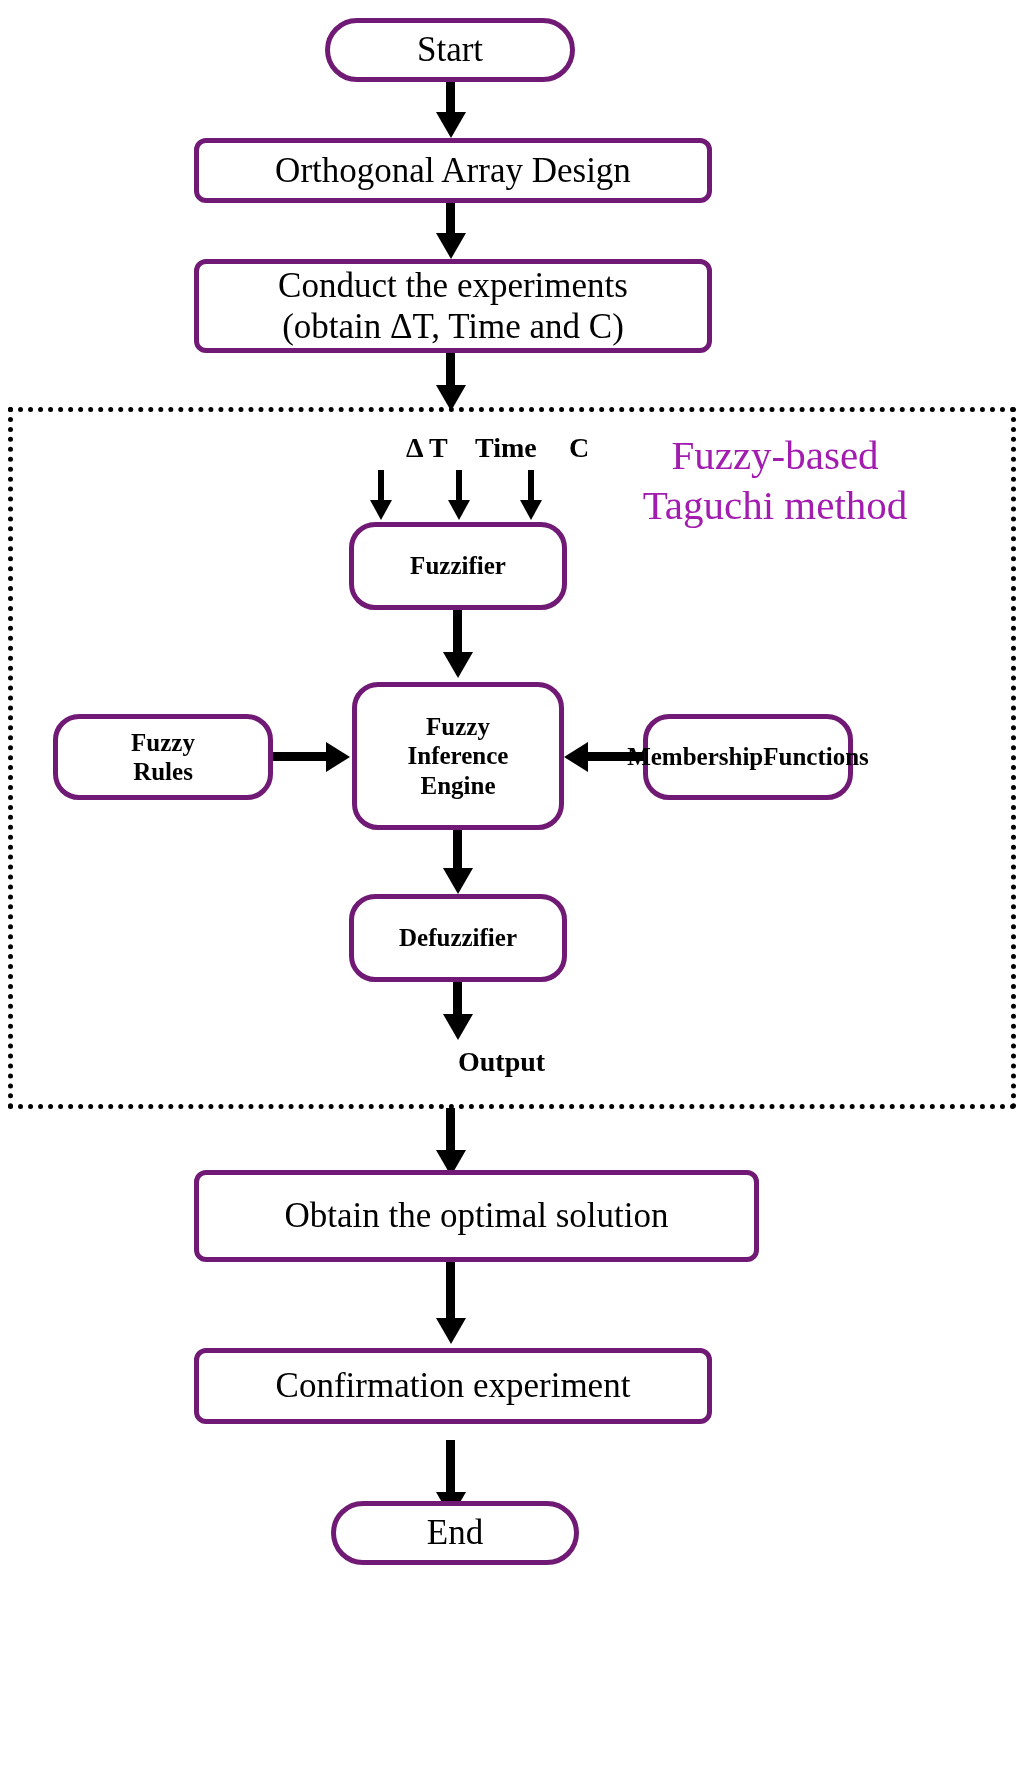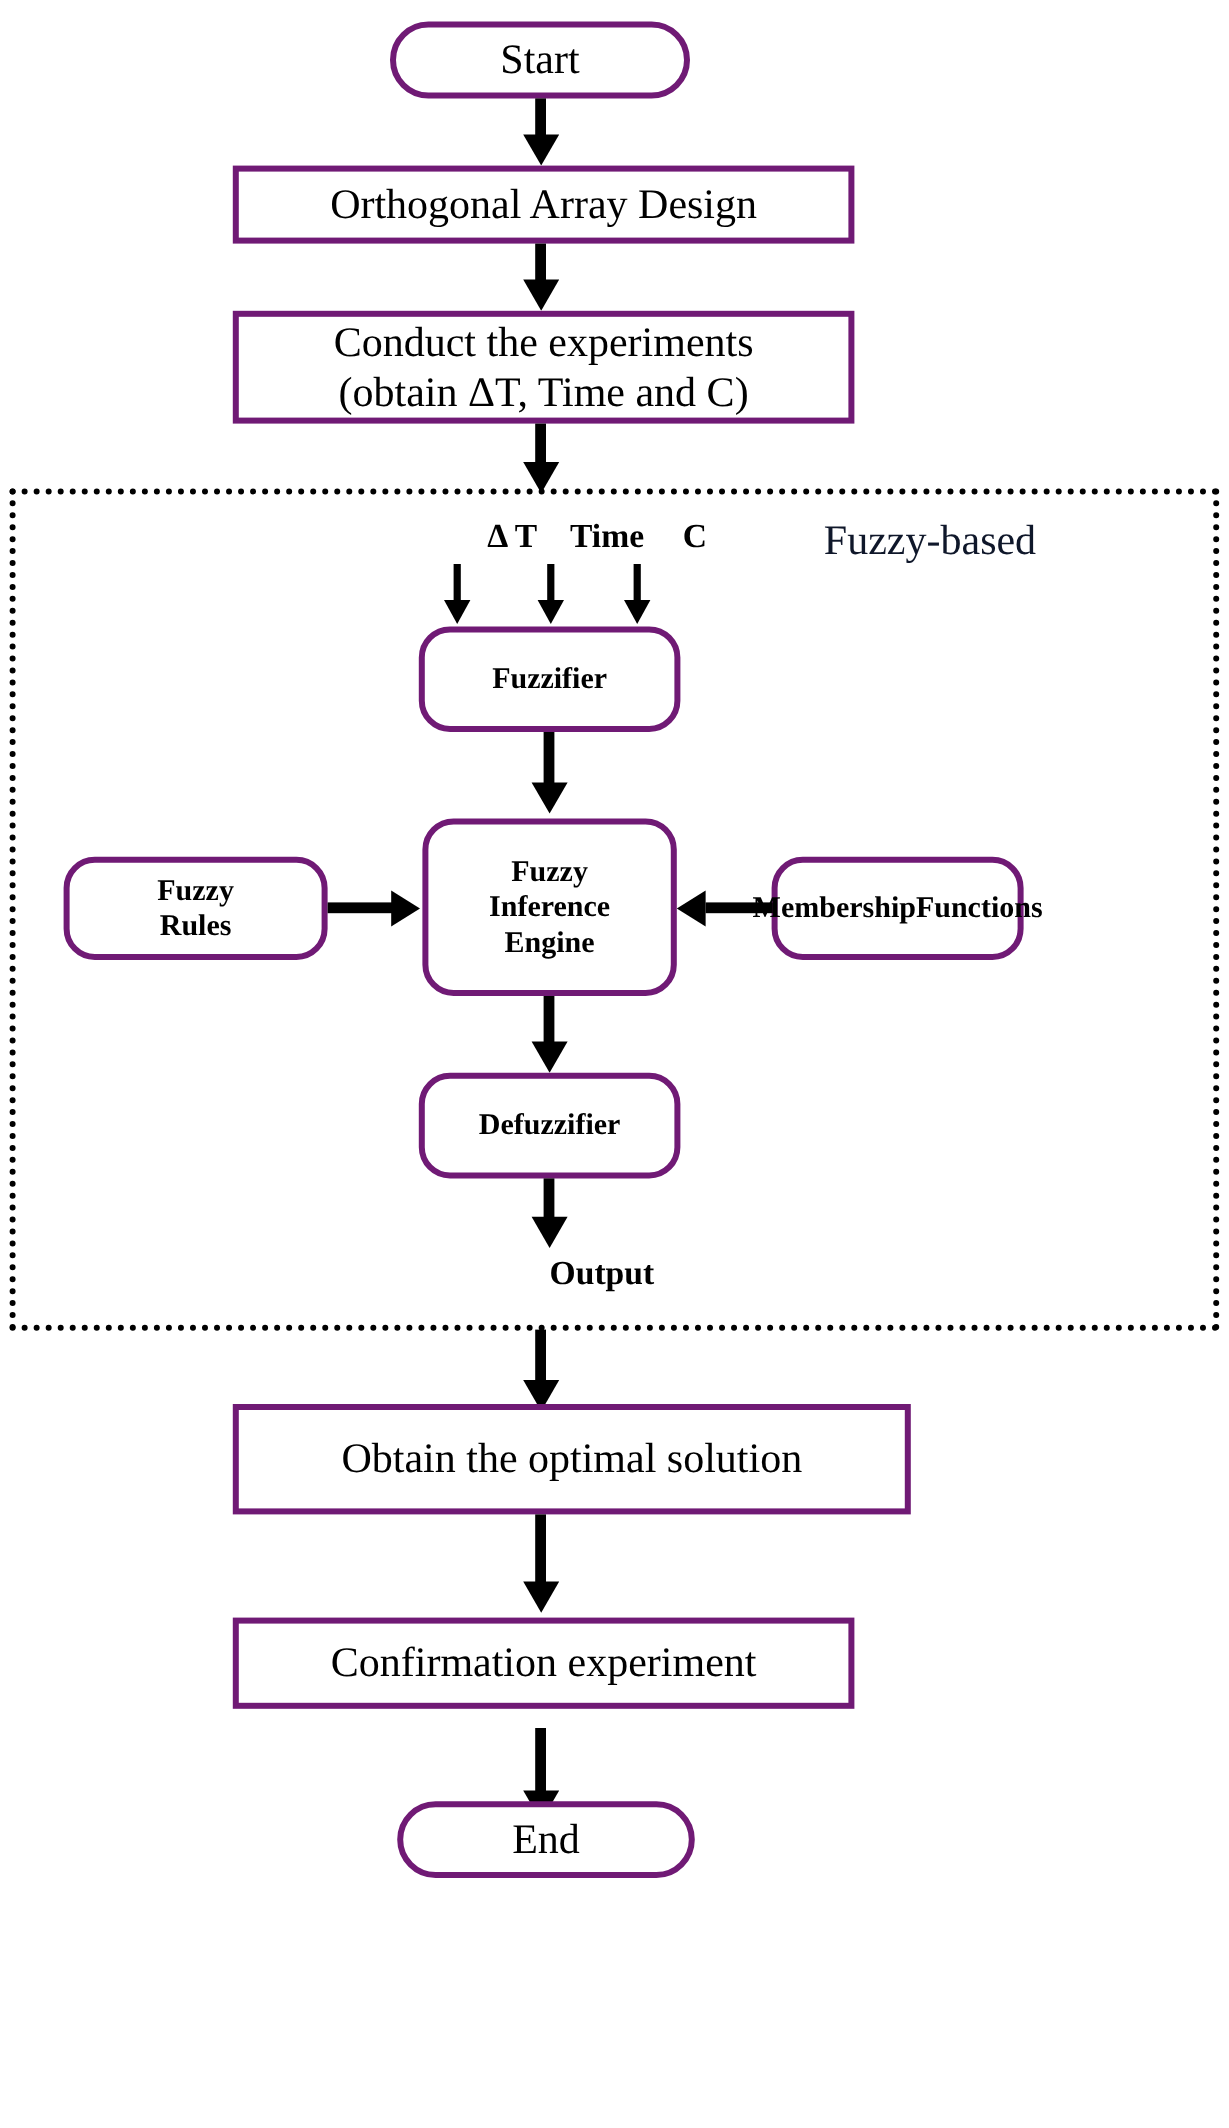--- a/index.html
+++ b/index.html
@@ -29,21 +29,21 @@
     box-sizing: border-box;
     background: #ffffff;
     border: 5px solid #701a75;
     display: flex;
     align-items: center;
     justify-content: center;
     text-align: center;
     line-height: 1.18;
     color: #000;
   }
-  .node.rect { border-radius: 0; }
+  .node.rect { border-radius: 12px; }
   .node.pill { border-radius: 999px; }
   .node.round { border-radius: 26px; }
 
   .node .txt { display: block; width: 100%; }
 
   
   .outer { font-weight: 400; font-size: 35px; }
   
   .inner { font-weight: bold; font-size: 25px; }
 
@@ -60,24 +60,24 @@
     position: absolute;
     white-space: nowrap;
     color: #000;
   }
   .label.bold { font-weight: bold; margin-left: 48px; }
 
   .region-title {
     position: absolute;
     text-align: center;
     font-weight: 400;
-    font-size: 35px;
+    font-size: 41px;
     line-height: 1.22;
     white-space: nowrap;
-    color: #0f172a;
+    color: #a21caf;
   }
 
   
   .arrow-v {
     position: absolute;
     width: 0;
     border-left: 9px solid #000;
   }
   .arrow-v.thin { border-left-width: 6px; }
   .arrow-head-down {
@@ -136,20 +136,21 @@
     <span class="txt">(obtain ΔT, Time and C)</span>
   </div>
 
   <div class="arrow-v" style="left:446px; top:353px; height:38px;"></div>
   <div class="arrow-head-down" style="left:436px; top:385px;"></div>
 
   <div class="dotted-region" style="left:8px; top:407px; width:1008px; height:702px;"></div>
 
   <div class="region-title" style="left:630px; top:430px; width:290px;">
     <span>Fuzzy-based</span><br>
+    <span>Taguchi method</span>
   </div>
 
   <div class="label bold" style="left:358px; top:432px; font-size:28px;">
     <span>Δ T</span>
   </div>
   <div class="label bold" style="left:427px; top:432px; font-size:28px;">
     <span>Time</span>
   </div>
   <div class="label bold" style="left:521px; top:432px; font-size:28px;">
     <span>C</span>

